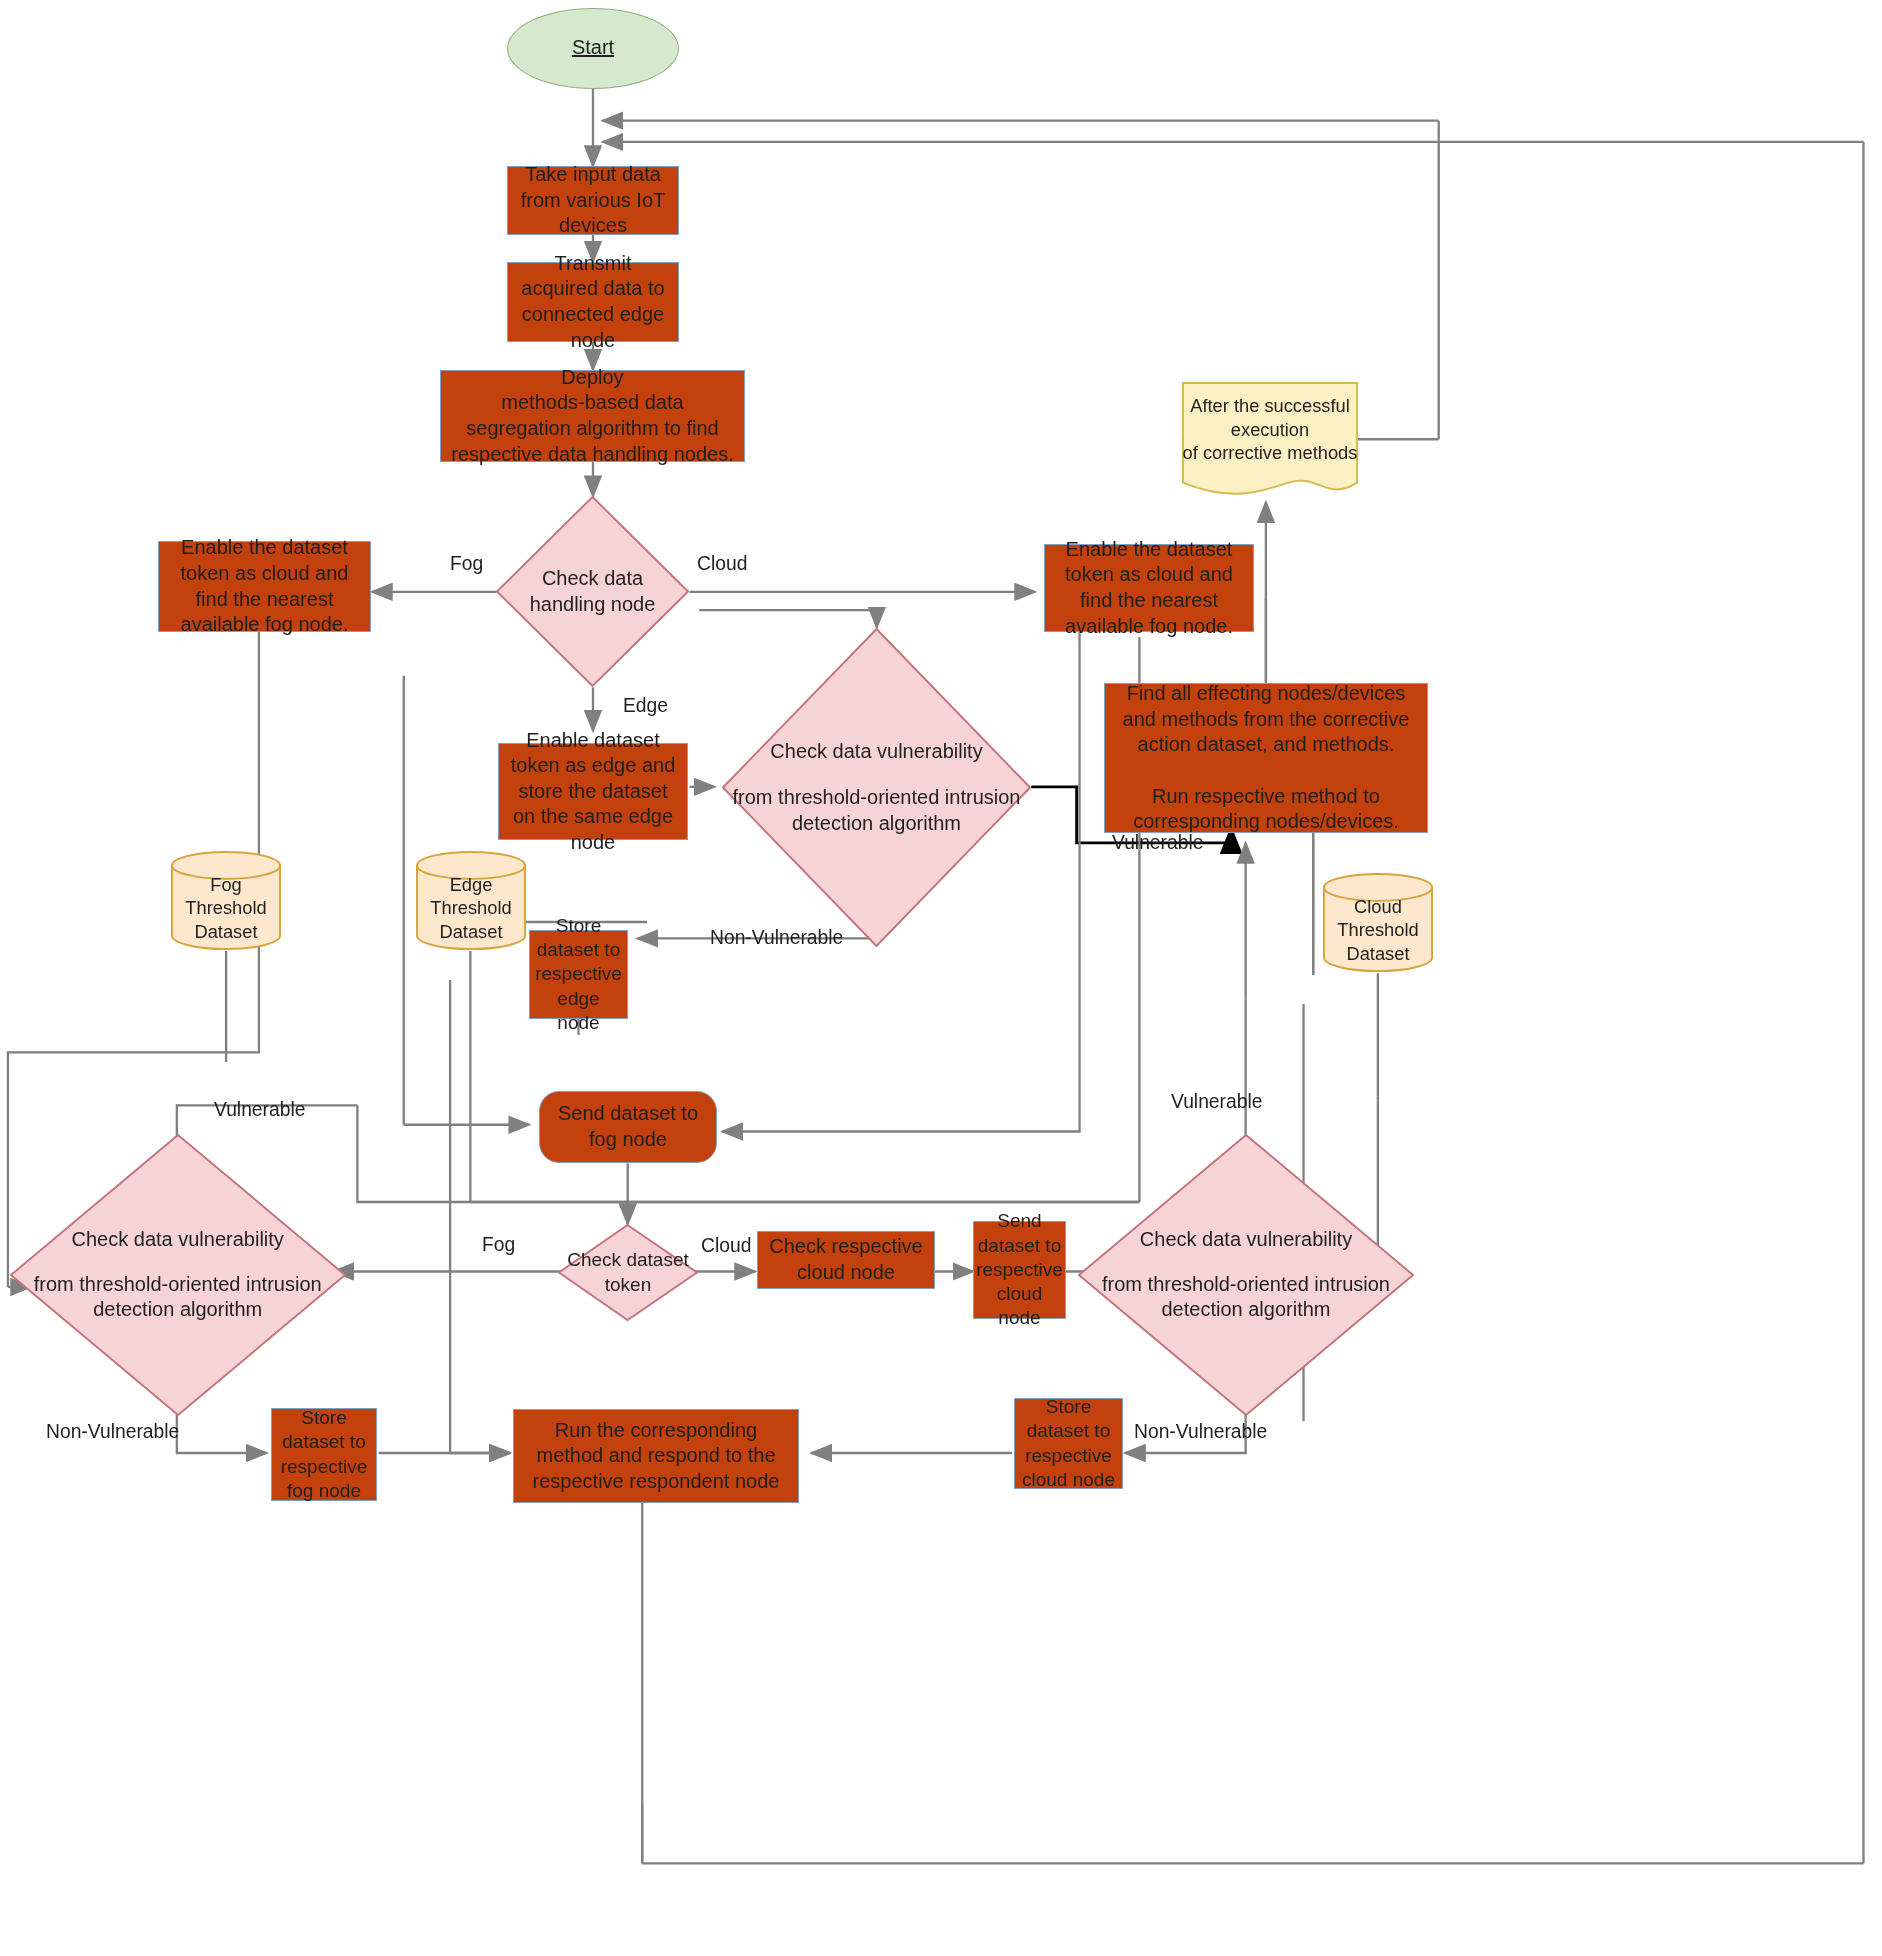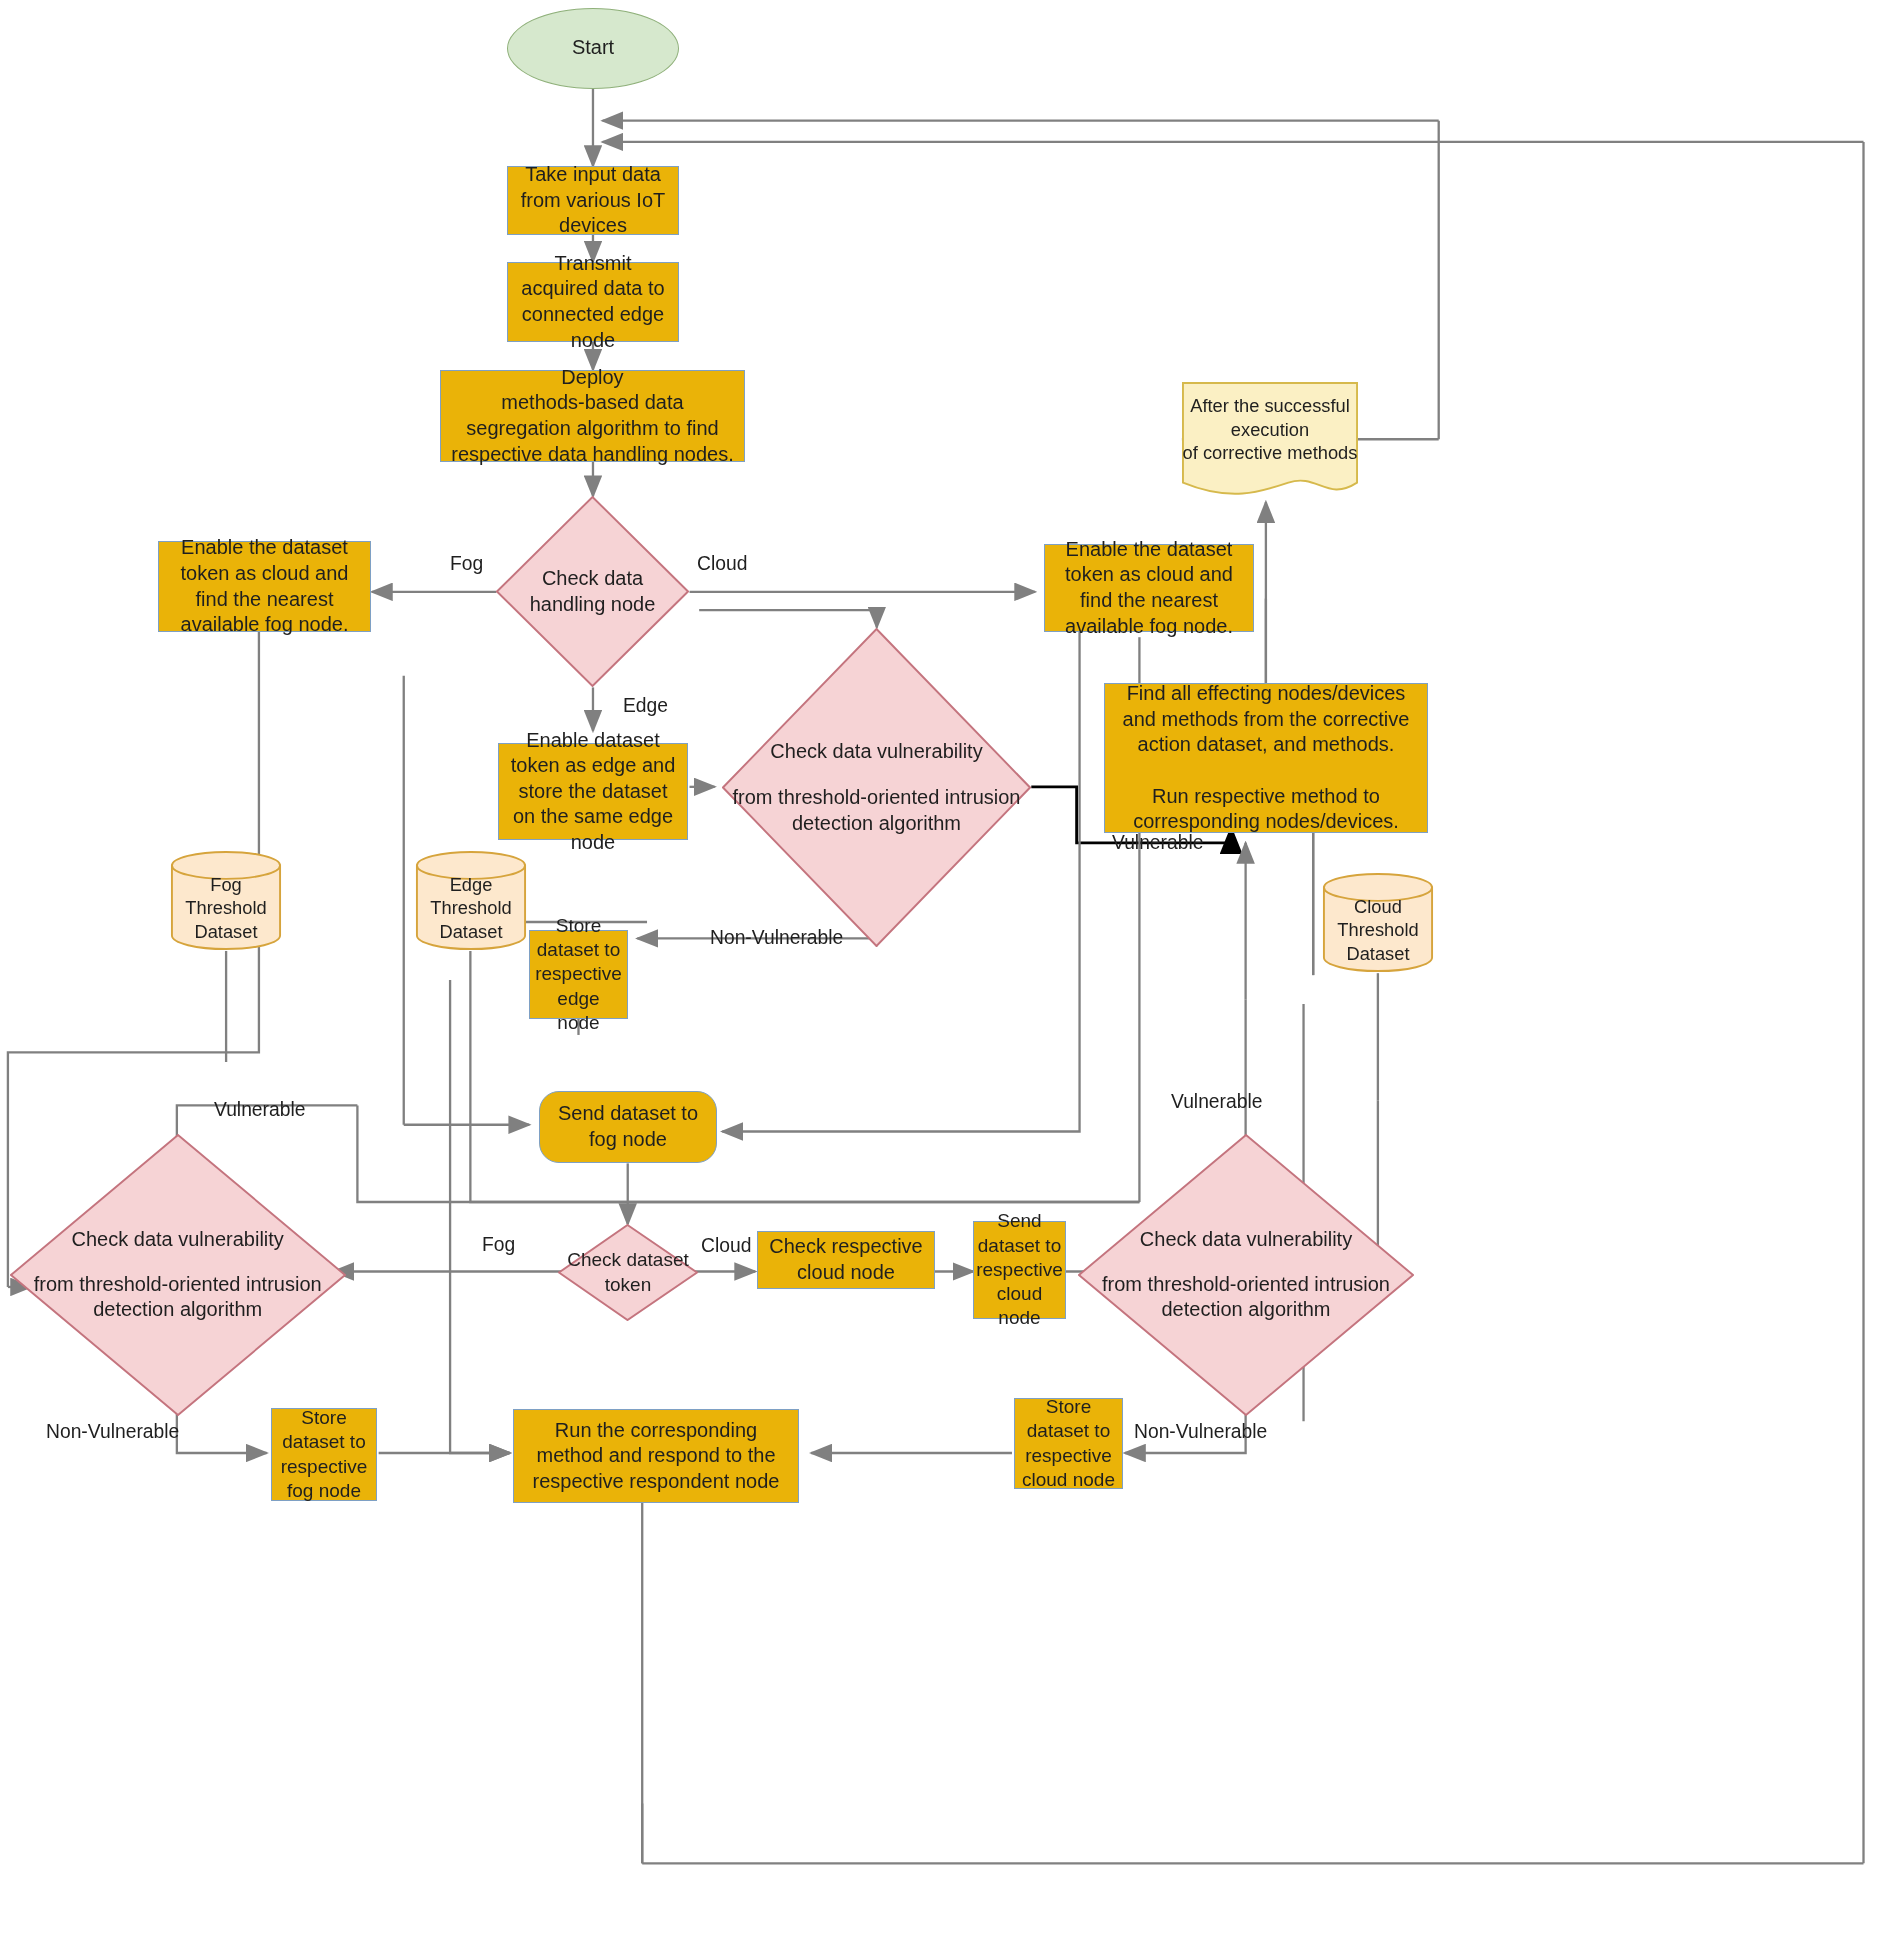--- a/index.html
+++ b/index.html
@@ -1,21 +1,21 @@
 <!DOCTYPE html>
 <html><head>
 <meta charset="utf-8">
 <style>
   html,body{margin:0;padding:0;background:#ffffff;}
   body{font-family:"Liberation Sans","DejaVu Sans",sans-serif;}
   #canvas{position:relative;width:1883px;height:1956px;background:#ffffff;overflow:hidden;}
   svg#wires{position:absolute;left:0;top:0;width:1883px;height:1956px;}
   .node{position:absolute;box-sizing:border-box;display:flex;align-items:center;
         justify-content:center;text-align:center;color:#1f1f1f;line-height:1.28;}
-  .proc{background:#eab308;border:1.5px solid #7ea0c4;font-size:20px;padding:3.9px 5.8px;}
+  .proc{background:#c2410c;border:1.5px solid #7ea0c4;font-size:20px;padding:3.9px 5.8px;}
   .term{background:#d6e8cd;border:1.5px solid #8fb07a;border-radius:50%;font-size:20px;}
   .dec{font-size:20px;}
   .dec .dectext{position:relative;z-index:2;padding:0 5.8px;}
   .dec .diamond{position:absolute;left:0;top:0;width:100%;height:100%;z-index:1;}
   .db{font-size:20px;}
   .db .cyl{position:absolute;left:0;top:0;width:100%;height:100%;z-index:1;}
   .db .dbtext{position:relative;z-index:2;}
   .doc{font-size:20px;}
   .doc .docshape{position:absolute;left:0;top:0;width:100%;height:100%;z-index:1;}
   .doc .doctext{position:relative;z-index:2;padding-bottom:25px;}
@@ -118,21 +118,21 @@
       <path d="M1311,862 L1311,620"></path>
       <path d="M1350,1472 L1350,1040"></path>
 
       <path d="M665,1556 L665,1930"></path>
 
       <path d="M1360,862 L1360,1010"></path>
       <path d="M1360,1010 L1360,860"></path>
     </g>
   </svg>
 
-  <div class="node term" style="left:507px;top:7.7px;width:172px;height:81px;">
+  <div class="node term" style="left:507px;top:7.7px;width:172px;height:81px;text-decoration:underline;">
     <span>Start</span>
   </div>
 
   <div class="node proc" style="left:507px;top:166px;width:172px;height:69px;">
     <span>Take input data from various IoT devices</span>
   </div>
 
   <div class="node proc" style="left:507px;top:262px;width:172px;height:80px;">
     <span>Transmit acquired data to connected edge node</span>
   </div>

